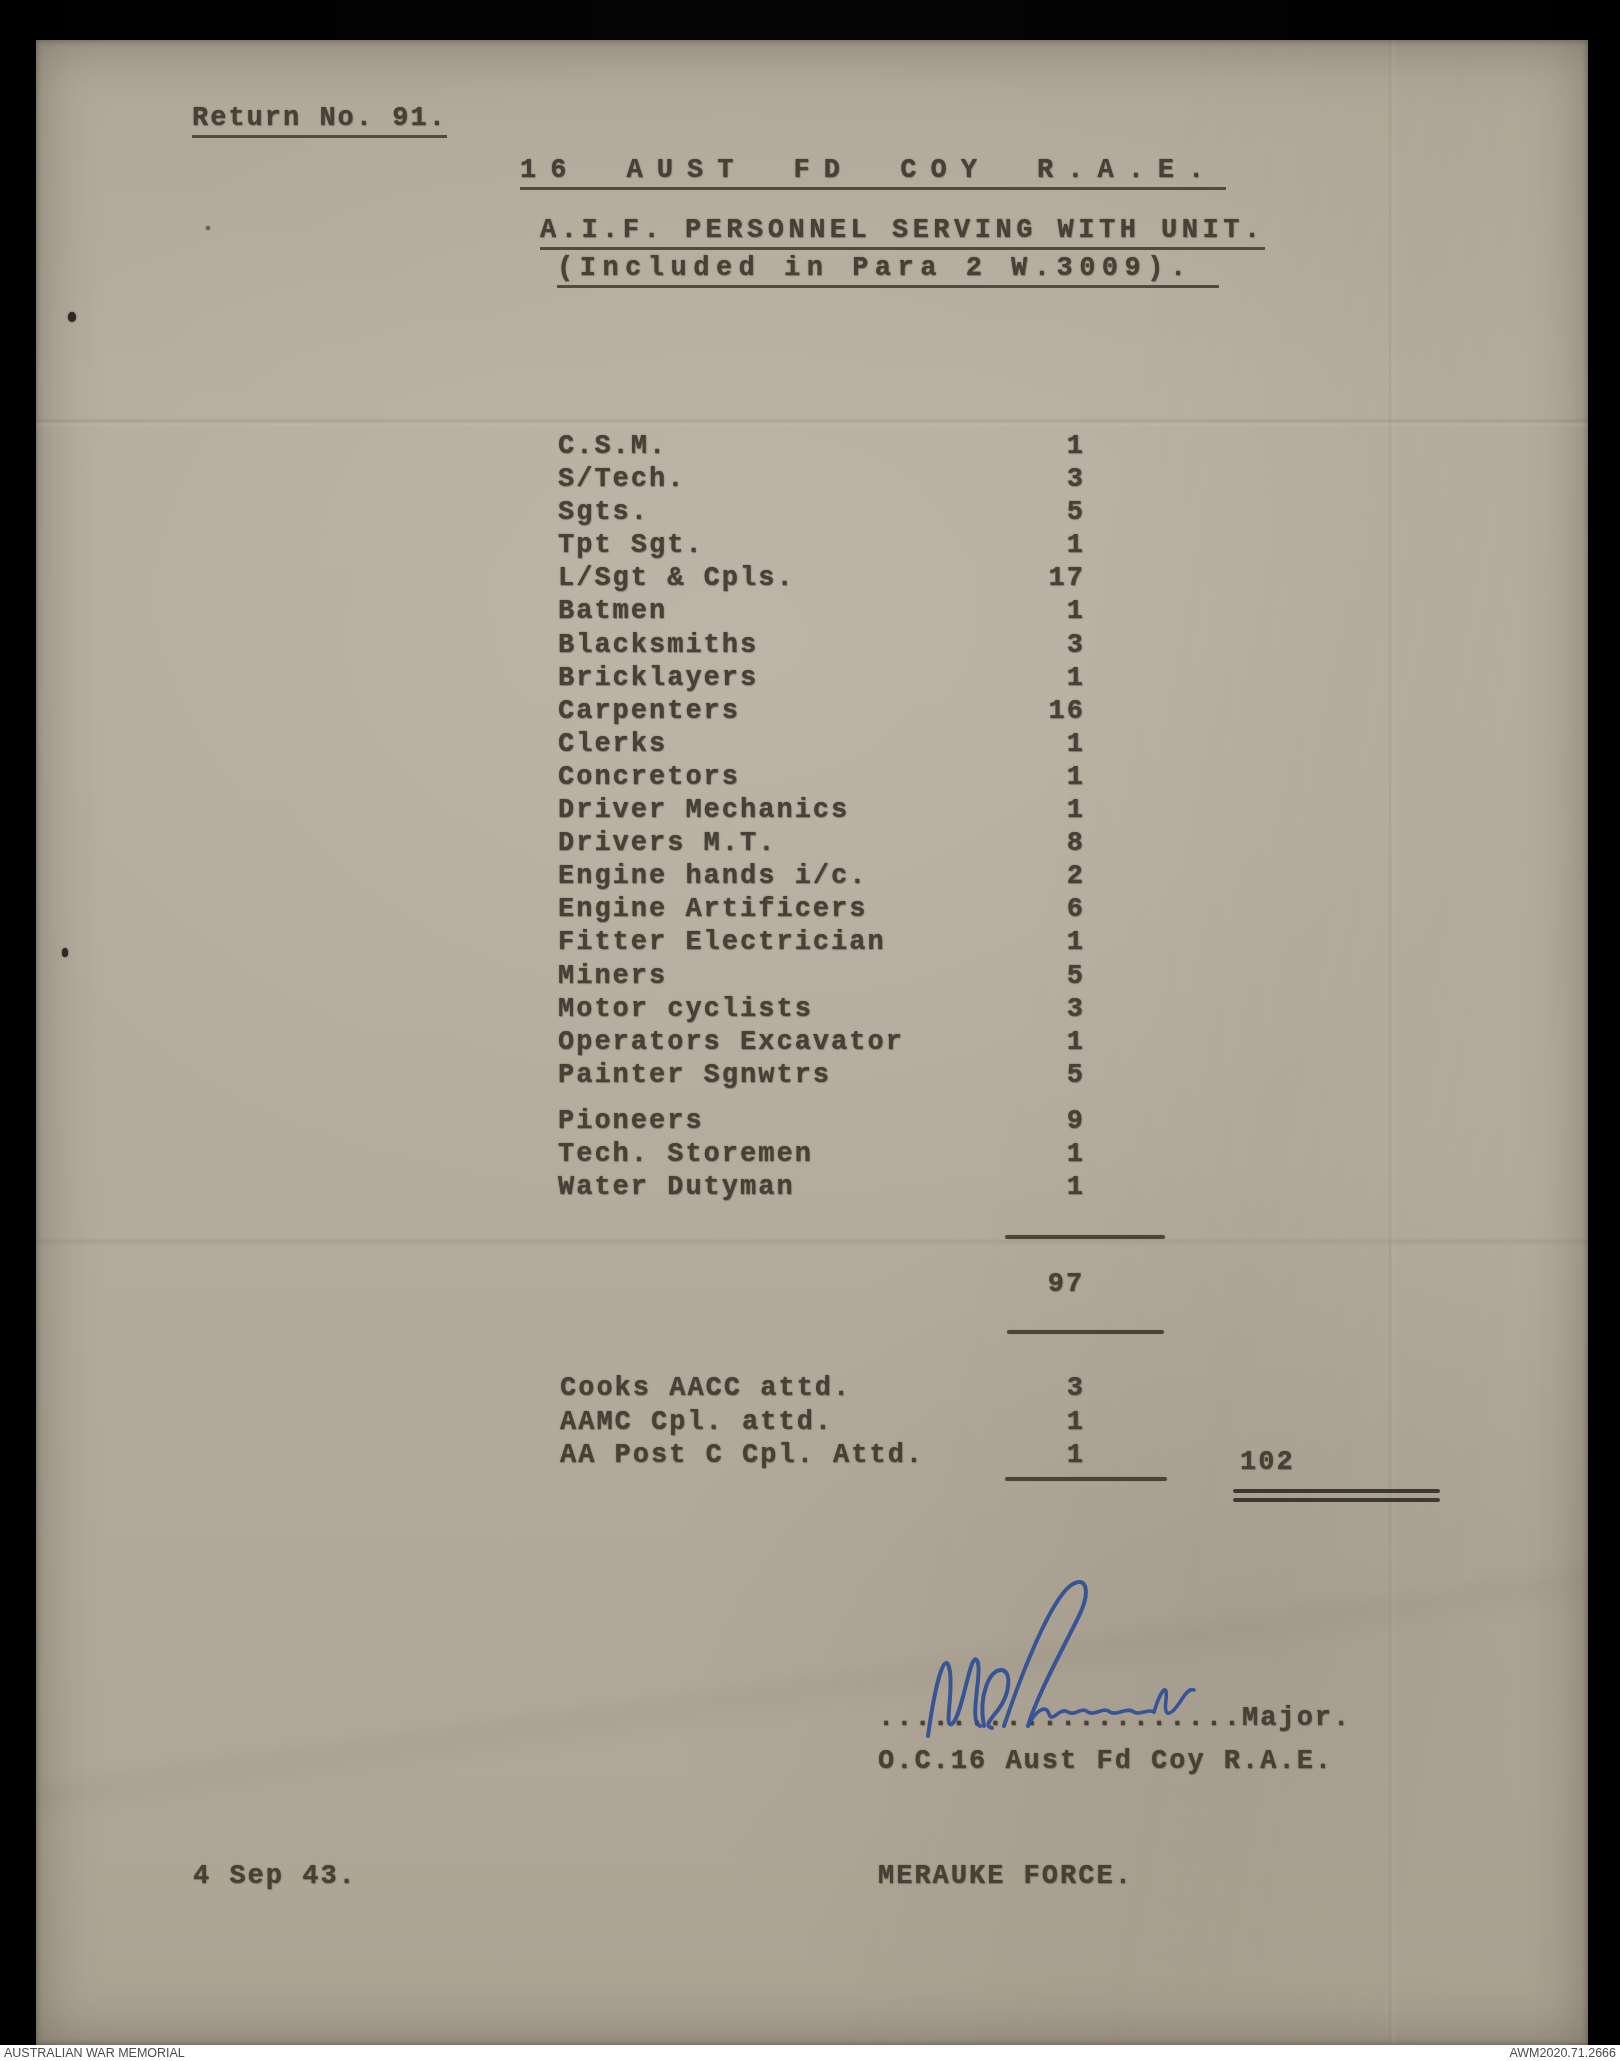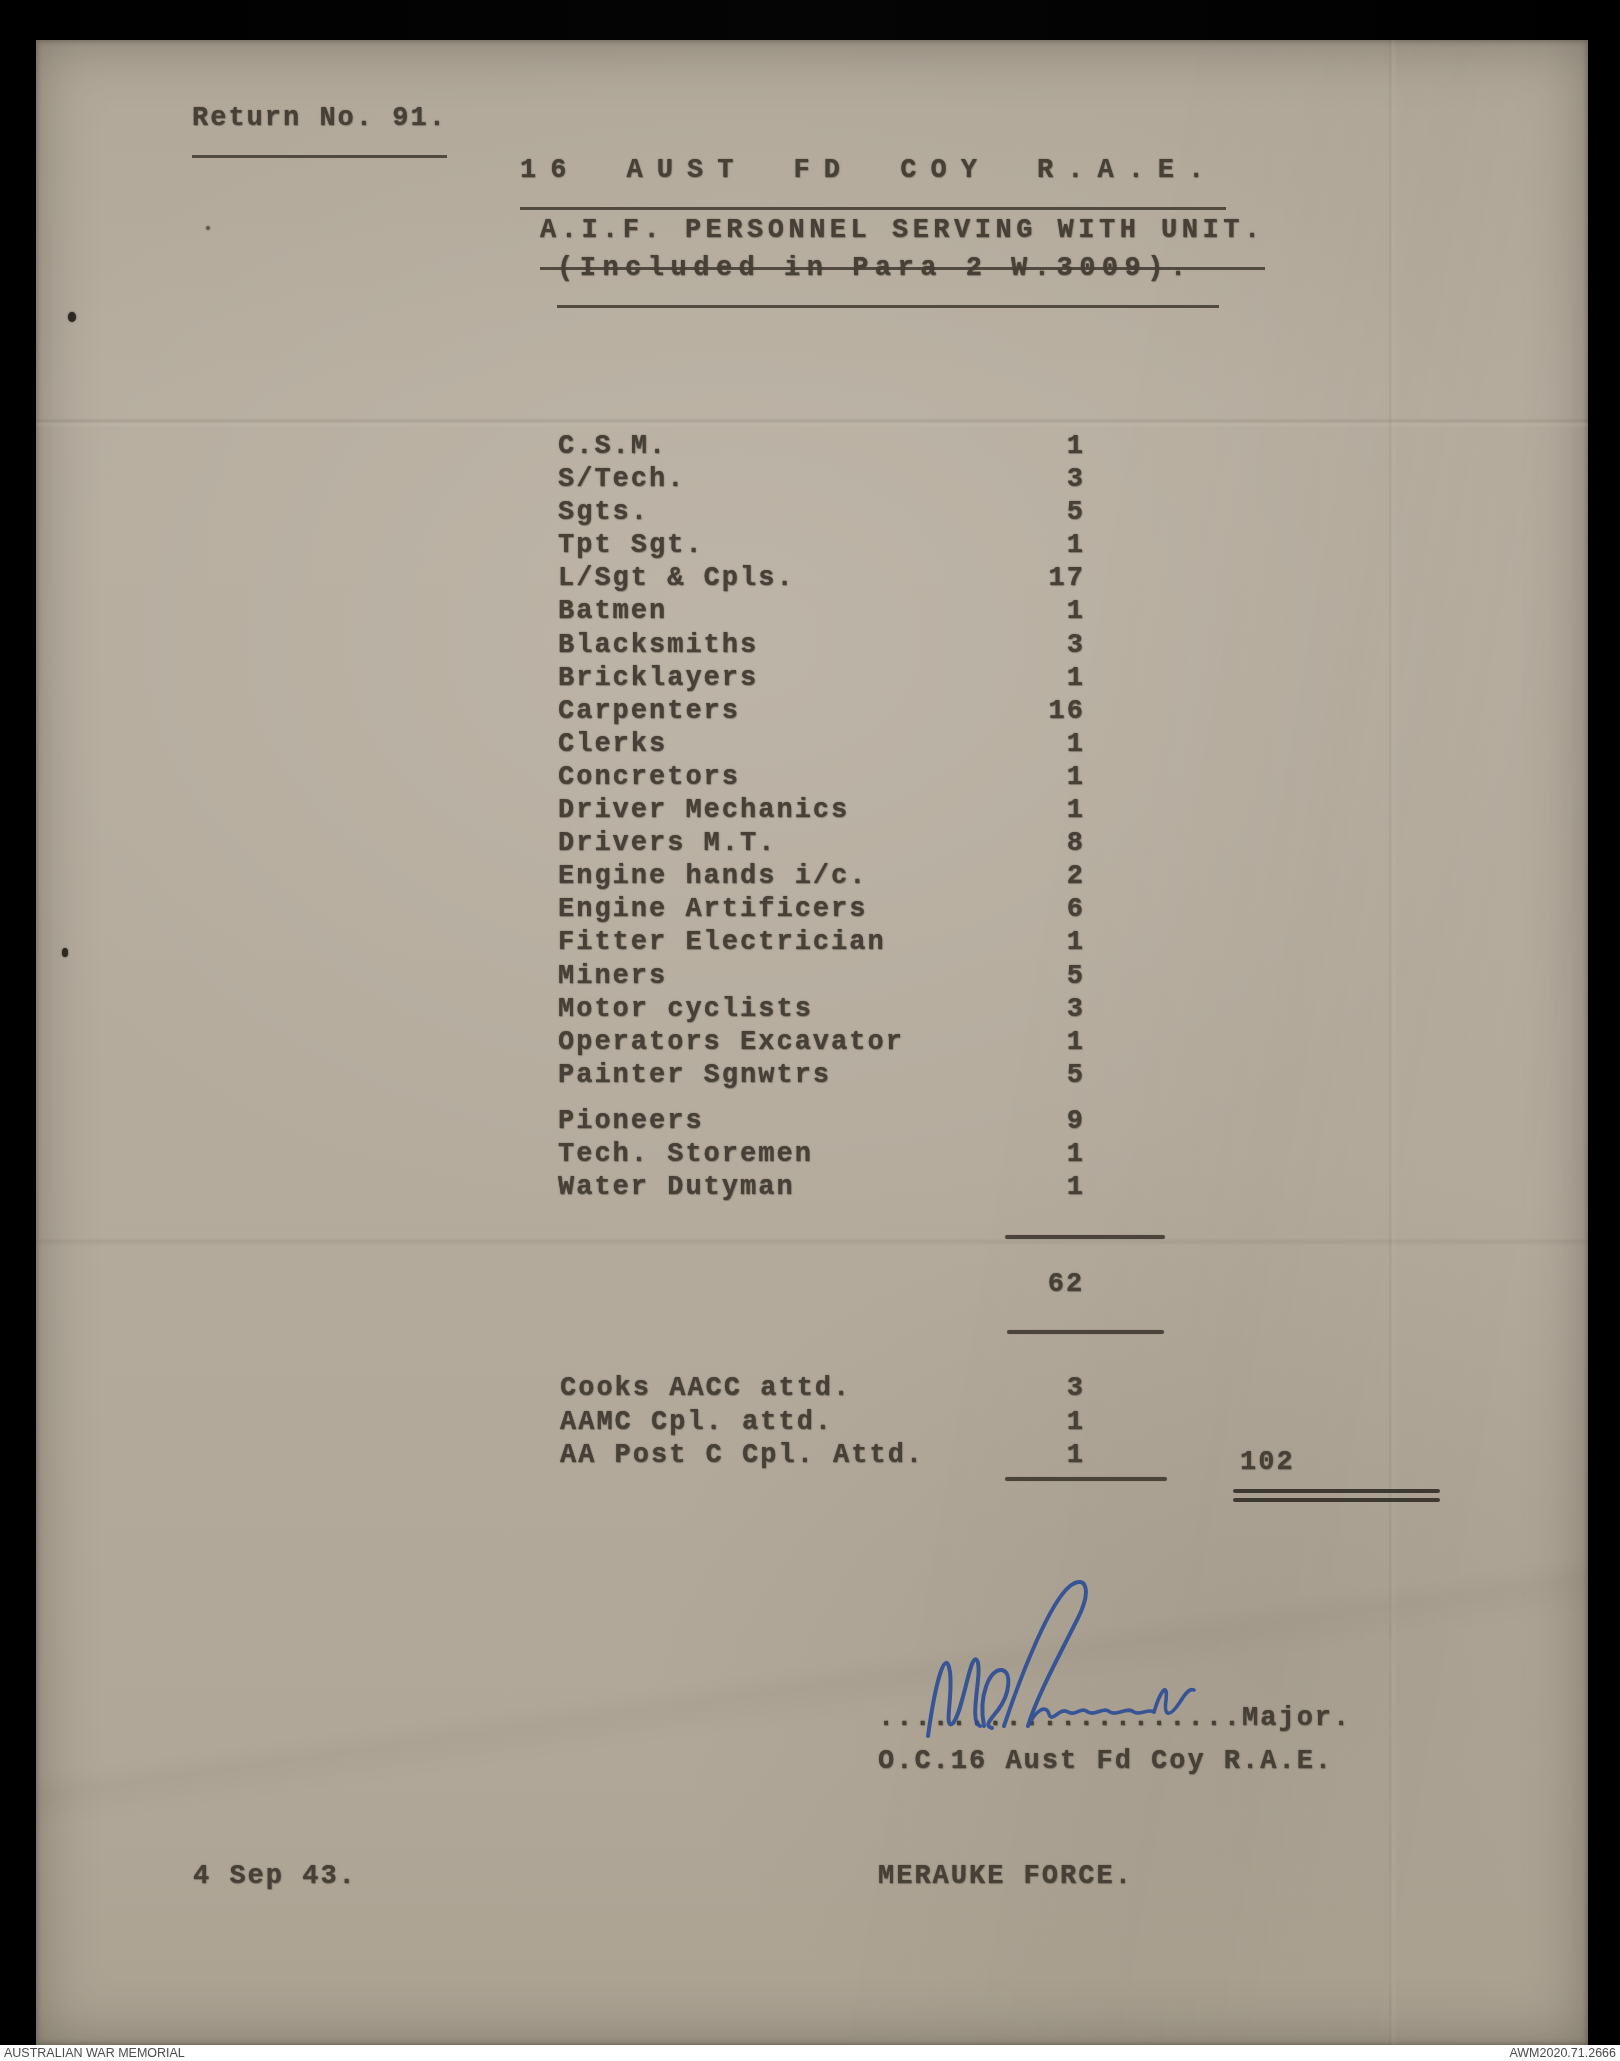--- a/index.html
+++ b/index.html
@@ -24,21 +24,21 @@
       linear-gradient(180deg,rgba(0,0,0,0) 0px,rgba(0,0,0,0) 1198px,rgba(88,80,68,0.20) 1201px,rgba(0,0,0,0) 1206px),
       linear-gradient(90deg,rgba(0,0,0,0) 0px,rgba(0,0,0,0) 1352px,rgba(88,80,68,0.18) 1354px,rgba(225,220,205,0.14) 1357px,rgba(0,0,0,0) 1361px),
       linear-gradient(172deg,rgba(0,0,0,0) 78%,rgba(88,80,68,0.10) 79%,rgba(0,0,0,0) 80.5%),
       linear-gradient(100deg,rgba(0,0,0,0) 60%,rgba(120,110,95,0.08) 75%,rgba(0,0,0,0) 90%);
   }
   .typed{
     position:absolute;color:#464037;font-weight:700;font-size:27px;line-height:33px;
     letter-spacing:2px;white-space:pre;
     text-shadow:0 0 1.4px rgba(62,56,46,0.75),0.6px 0.6px 0.8px rgba(62,56,46,0.35);
   }
-  .underlined{border-bottom:3px solid rgba(58,52,43,0.82);padding-bottom:20px;}
+  .underlined{border-bottom:3px solid rgba(58,52,43,0.82);padding-bottom:0;}
   .doc-title{letter-spacing:14px;word-spacing:16px;padding-right:8px;}
   .sub1{letter-spacing:4.5px;}
   .sub2{letter-spacing:6.5px;padding-right:26px;}
   .roster{position:absolute;left:522px;top:390px;width:527px;}
   .att{position:absolute;left:524px;top:1332px;width:525px;}
   .row{display:flex;justify-content:space-between;height:33.1px;}
   .att .row{height:33.5px;}
   .row .lab{flex:0 1 auto;}
   .row .val{flex:0 0 80px;text-align:right;}
   .rule{position:absolute;height:4px;background:rgba(56,50,42,0.85);border-radius:2px;
@@ -182,21 +182,21 @@
           <span class="val">1</span>
         </div>
 
         <div class="row typed" style="position:static;">
           <span class="lab">Water Dutyman</span>
           <span class="val">1</span>
         </div>
       </div>
 
     <div class="rule" style="left:969px;top:1195px;width:160px;"></div>
-    <div class="typed" style="left:985px;top:1228px;width:90px;text-align:center;">62</div>
+    <div class="typed" style="left:985px;top:1228px;width:90px;text-align:center;">97</div>
     <div class="rule" style="left:971px;top:1290px;width:157px;"></div>
 
     <div class="att">
 
         <div class="row typed" style="position:static;">
           <span class="lab">Cooks AACC attd.</span>
           <span class="val">3</span>
         </div>
 
         <div class="row typed" style="position:static;">

